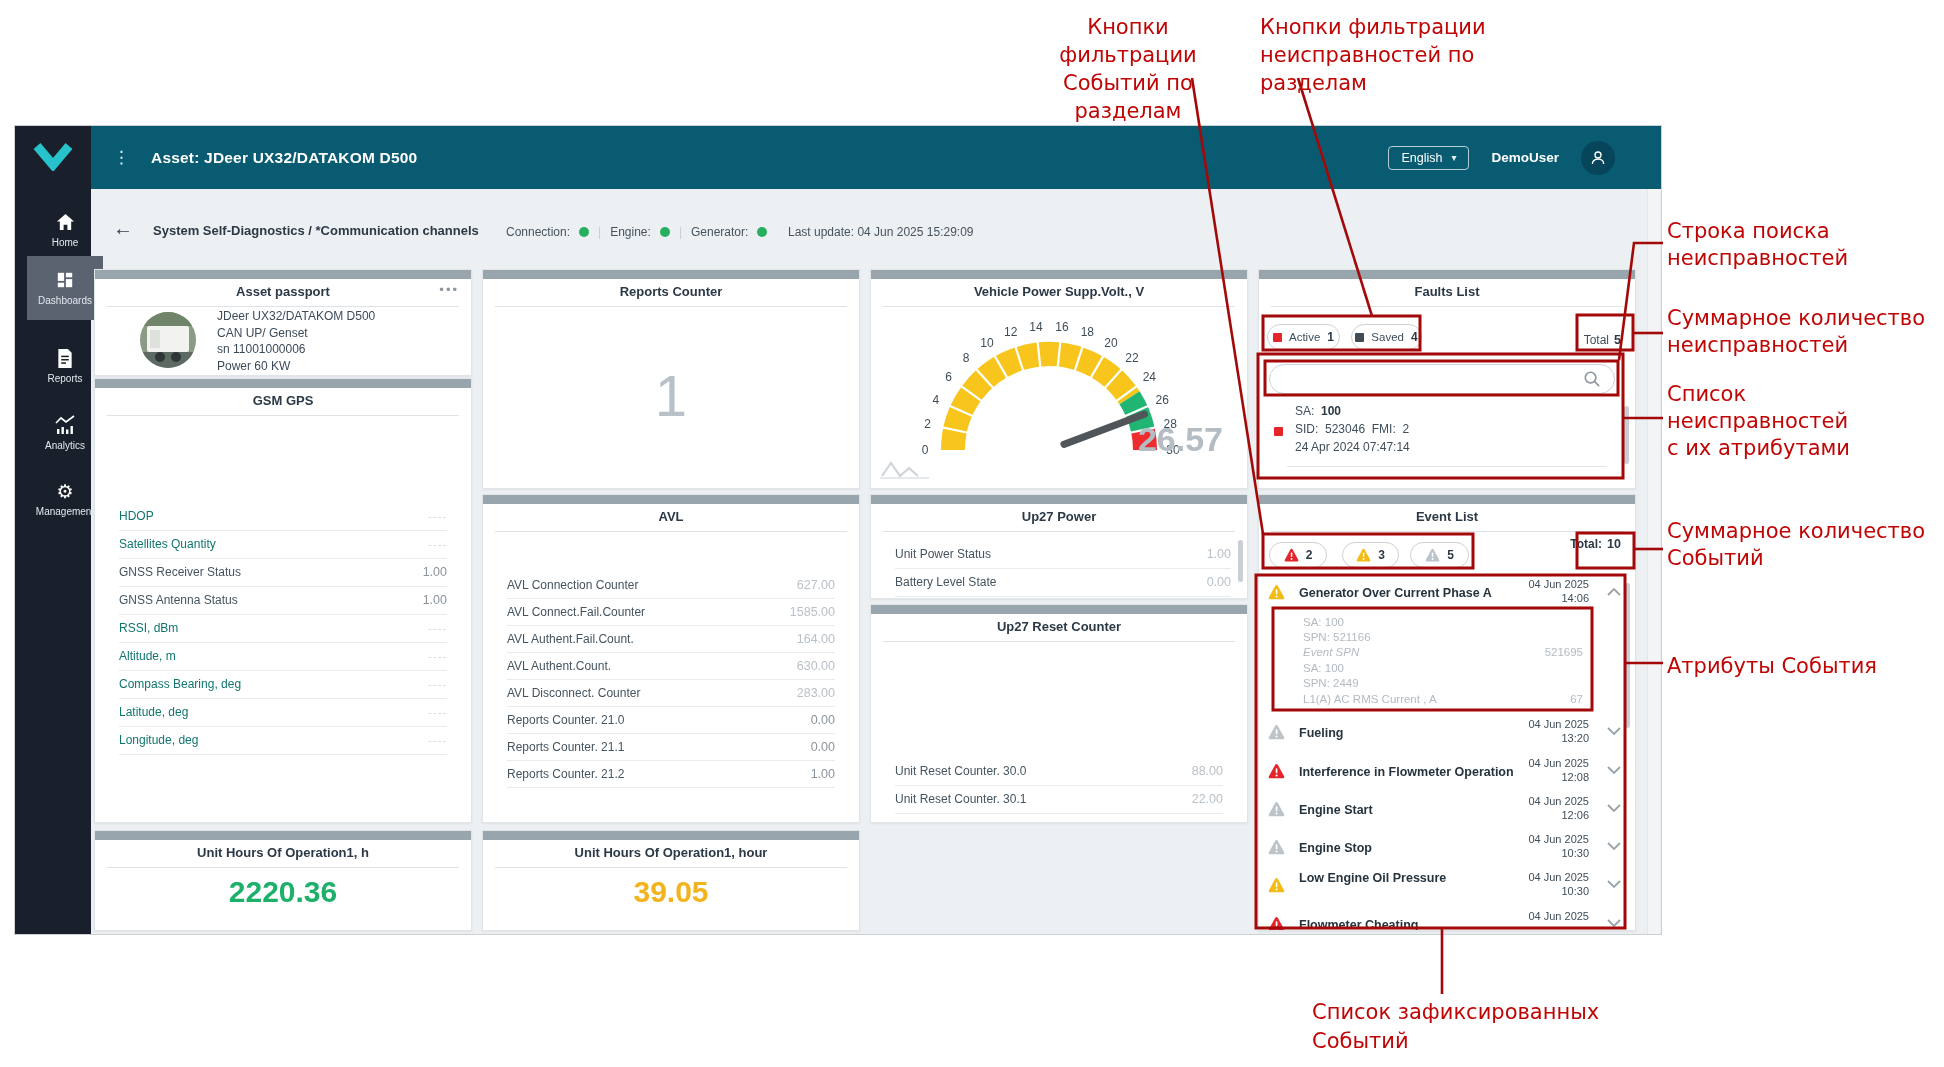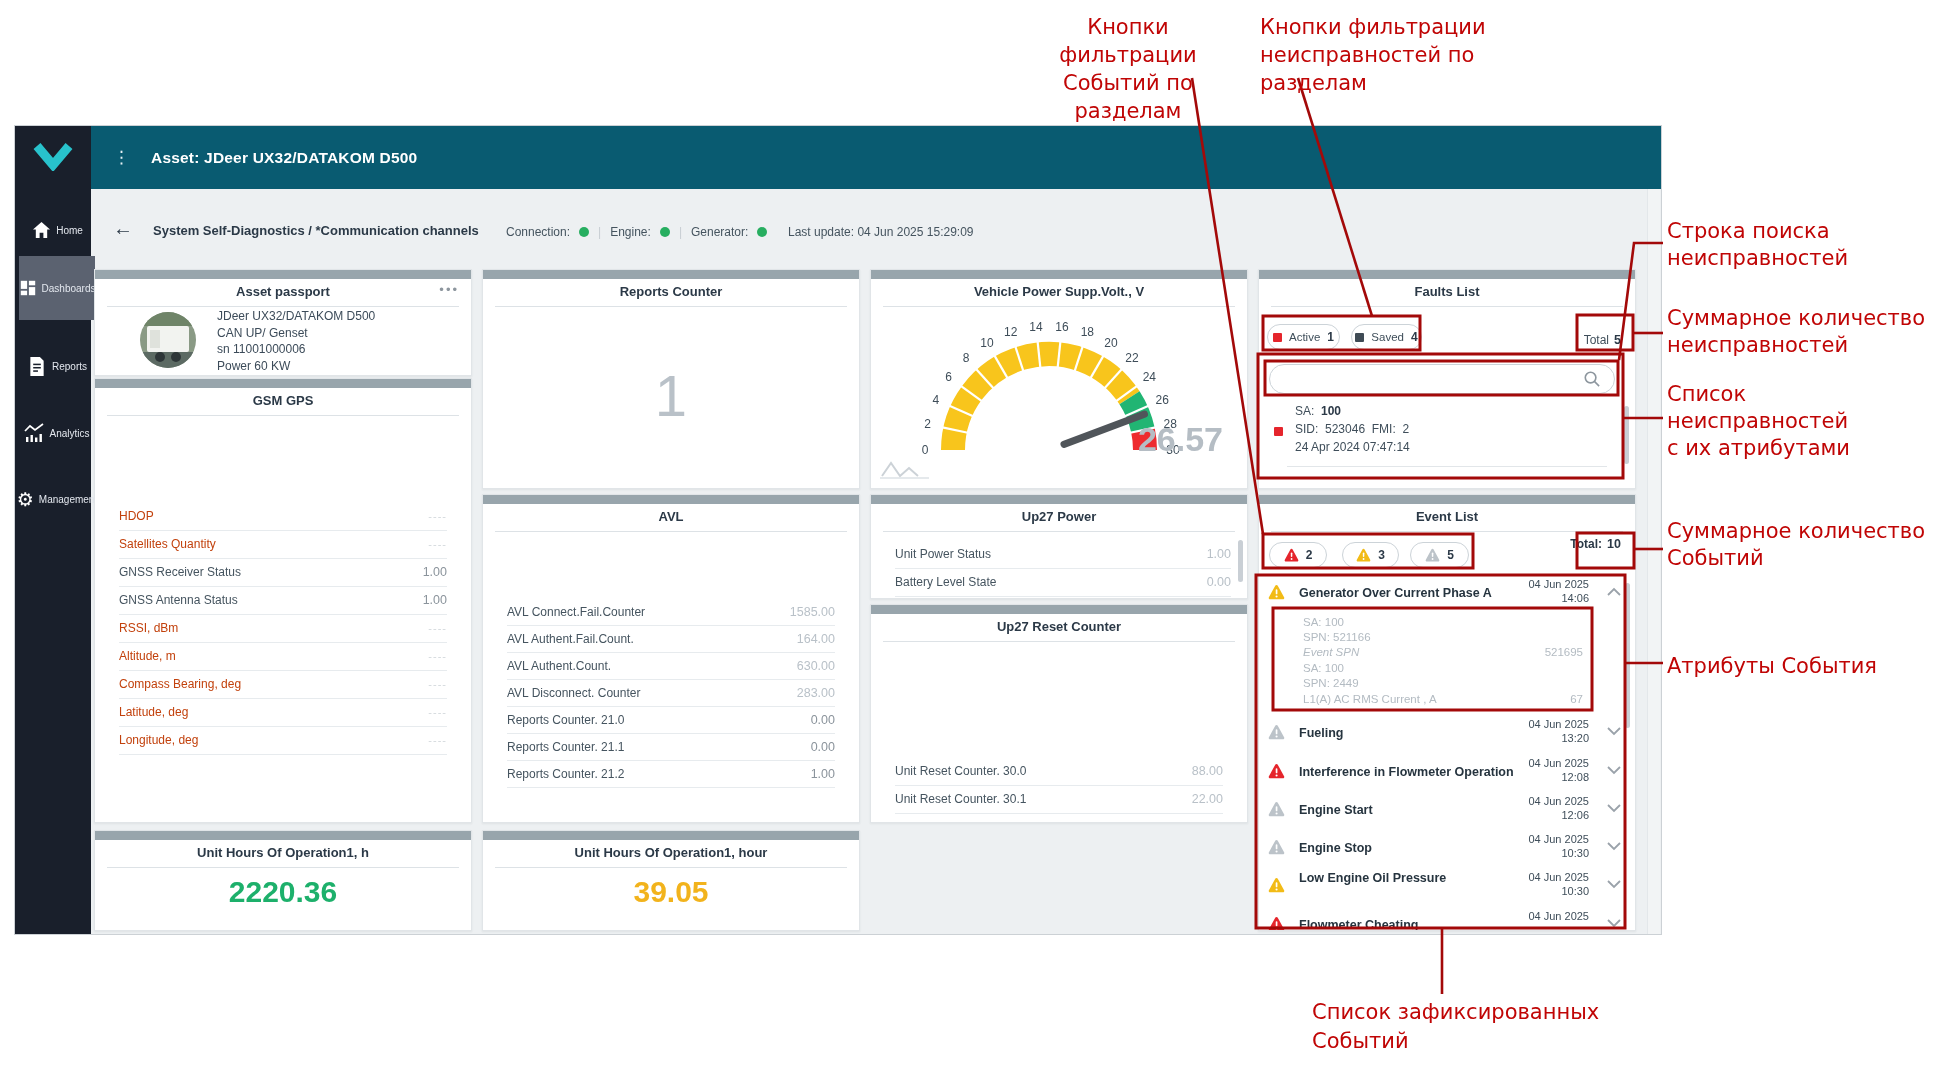--- a/index.html
+++ b/index.html
@@ -6,21 +6,21 @@
   body{width:1944px;height:1067px;position:relative;font-family:"Liberation Sans",sans-serif;}
   .page{position:absolute;inset:0;width:1944px;height:1067px;overflow:hidden;background:#fff;}
   .abs{position:absolute;}
 
   
   .app{position:absolute;left:14px;top:125px;width:1648px;height:810px;background:#edf0f2;border:1px solid #ccd1d5;box-sizing:border-box;}
 
   
   .sidebar{position:absolute;left:0;top:0;width:76px;height:808px;background:#191f2b;}
   .logo{position:absolute;left:0;top:0;width:76px;height:60px;display:flex;align-items:center;justify-content:center;}
-  .nav-item{position:absolute;left:4px;width:76px;display:flex;flex-direction:row;align-items:center;justify-content:center;gap:5px;cursor:pointer;}
+  .nav-item{position:absolute;left:12px;width:76px;display:flex;flex-direction:column;align-items:center;justify-content:center;gap:5px;cursor:pointer;}
   .nav-item.active{background:#5b6270;}
   .nav-label{font-size:10px;color:#e3e7ee;}
   .nav-ico{width:20px;height:20px;display:flex;align-items:center;justify-content:center;}
   .gear-glyph{color:#fff;font-size:19px;line-height:19px;}
 
   
   .topbar{position:absolute;left:76px;top:0;width:1570px;height:63px;background:#095b71;display:flex;align-items:center;color:#fff;}
   .tb-dots{margin-left:22px;font-size:17px;letter-spacing:1px;color:#e8f2f5;cursor:pointer;}
   .tb-title{margin-left:20px;font-size:15.5px;font-weight:600;letter-spacing:.2px;}
   .tb-right{margin-left:auto;display:flex;align-items:center;gap:22px;padding-right:46px;}
@@ -41,21 +41,21 @@
 
   
   .card{position:absolute;background:#fff;border:1px solid #e1e5e8;box-shadow:0 1px 2px rgba(40,50,60,.07);box-sizing:border-box;}
   .strip{position:absolute;top:0;left:0;right:0;height:9px;background:#98a5ac;}
   .ctitle{position:absolute;top:14px;left:0;right:0;text-align:center;font-size:13px;font-weight:700;color:#2b3947;}
   .csep{position:absolute;top:36px;left:12px;right:12px;border-top:1px solid #dde2e6;}
   .dots-menu{position:absolute;right:12px;top:12px;color:#8d969e;font-size:13px;letter-spacing:2px;cursor:pointer;}
 
   .drow{position:absolute;left:24px;right:24px;height:28px;border-bottom:1px solid #e7ebee;display:flex;justify-content:space-between;align-items:center;}
   .dlab{font-size:12px;color:#45545f;}
-  .dlab.muted{color:#c2410c;}
+  .dlab.muted{color:#0f766e;}
   .dval{font-size:12.5px;color:#8b949c;}
   .dval.light{color:#b9c1c8;}
   .dval.dash{color:#d3d8dc;font-size:11px;letter-spacing:1px;}
 
   .passport-photo{position:absolute;left:45px;top:42px;width:56px;height:56px;border-radius:50%;overflow:hidden;}
   .passport-lines{position:absolute;left:122px;top:38px;font-size:12px;color:#3c4b59;line-height:16.5px;}
 
   .big-counter{position:absolute;left:0;right:0;text-align:center;font-weight:400;color:#b9c1c8;}
   .hours-val{position:absolute;left:0;right:0;top:44px;text-align:center;font-size:30px;font-weight:700;}
   .hours-green{color:#1db06b;}
@@ -152,20 +152,33 @@
 
       <div class="nav-item" style="top:342px;height:62px;">
         <span class="nav-ico gear-glyph">⚙</span>
         <span class="nav-label">Management</span>
       </div>
     </div>
 
     <div class="topbar">
       <span class="tb-dots">⋮</span>
       <span class="tb-title">Asset: JDeer UX32/DATAKOM D500</span>
+      <div class="tb-right">
+        <div class="lang-btn">
+          <span>English</span>
+          <span class="lang-car">▾</span>
+        </div>
+        <span class="tb-user">DemoUser</span>
+        <div class="avatar">
+          <svg width="18" height="18" viewBox="0 0 24 24">
+            <circle cx="12" cy="8" r="4" fill="none" stroke="#fff" stroke-width="1.8"></circle>
+            <path d="M4.5 20 c0-4.2 3.4-6.5 7.5-6.5 s7.5 2.3 7.5 6.5" fill="none" stroke="#fff" stroke-width="1.8"></path>
+          </svg>
+        </div>
+      </div>
     </div>
 
     <div class="content">
       <span class="abs back-arrow">←</span>
       <span class="abs bc">System Self-Diagnostics / *Communication channels</span>
 
       <div class="abs statuses">
         <span>Connection:</span>
         <span class="sdot"></span>
         <span class="spipe">|</span>
@@ -254,20 +267,24 @@
         <div class="strip"></div>
         <div class="ctitle">Reports Counter</div>
         <div class="csep"></div>
         <div class="big-counter" style="top:92px;font-size:58px;">1</div>
       </div>
 
       <div class="card" style="left:391px;top:305px;width:378px;height:329px;">
         <div class="strip"></div>
         <div class="ctitle">AVL</div>
         <div class="csep"></div>
+        <div class="drow" style="top:76px;height:27px;">
+            <span class="dlab">AVL Connection Counter</span>
+            <span class="dval light">627.00</span>
+          </div>
         <div class="drow" style="top:103px;height:27px;">
             <span class="dlab">AVL Connect.Fail.Counter</span>
             <span class="dval light">1585.00</span>
           </div>
         <div class="drow" style="top:130px;height:27px;">
             <span class="dlab">AVL Authent.Fail.Count.</span>
             <span class="dval light">164.00</span>
           </div>
         <div class="drow" style="top:157px;height:27px;">
             <span class="dlab">AVL Authent.Count.</span>

